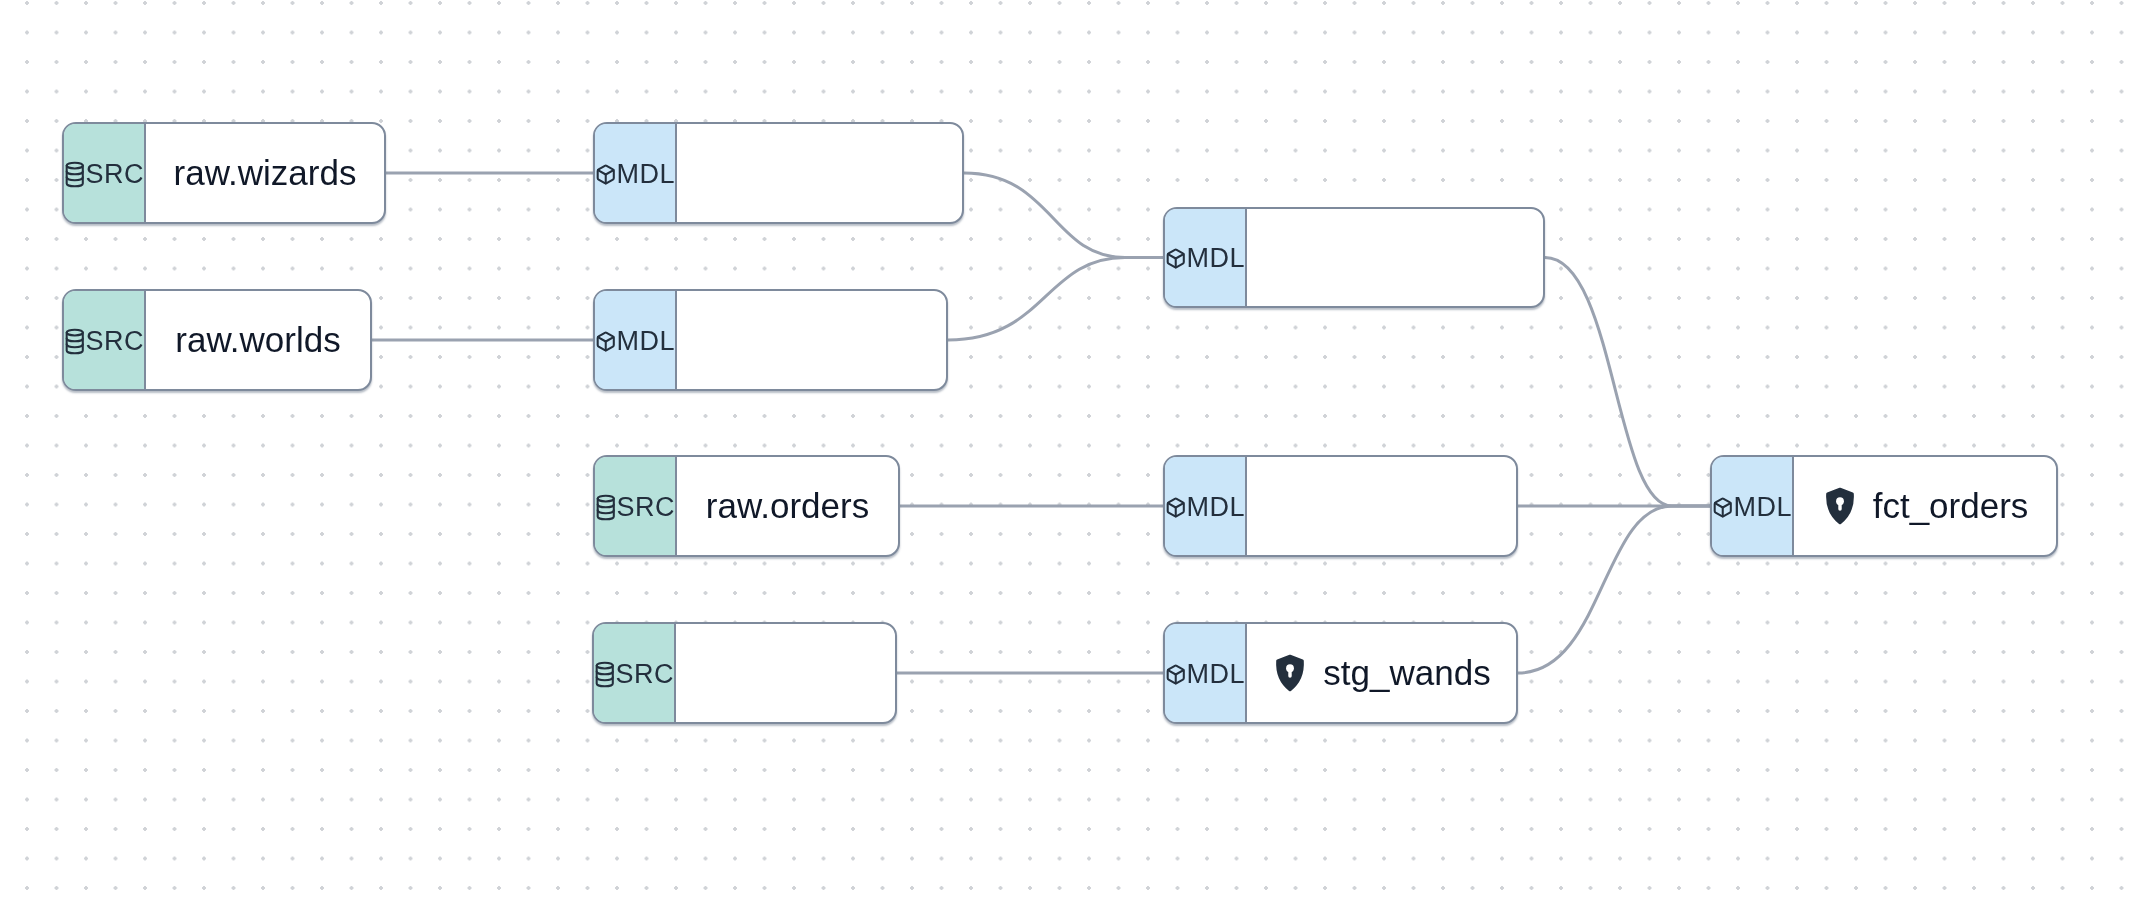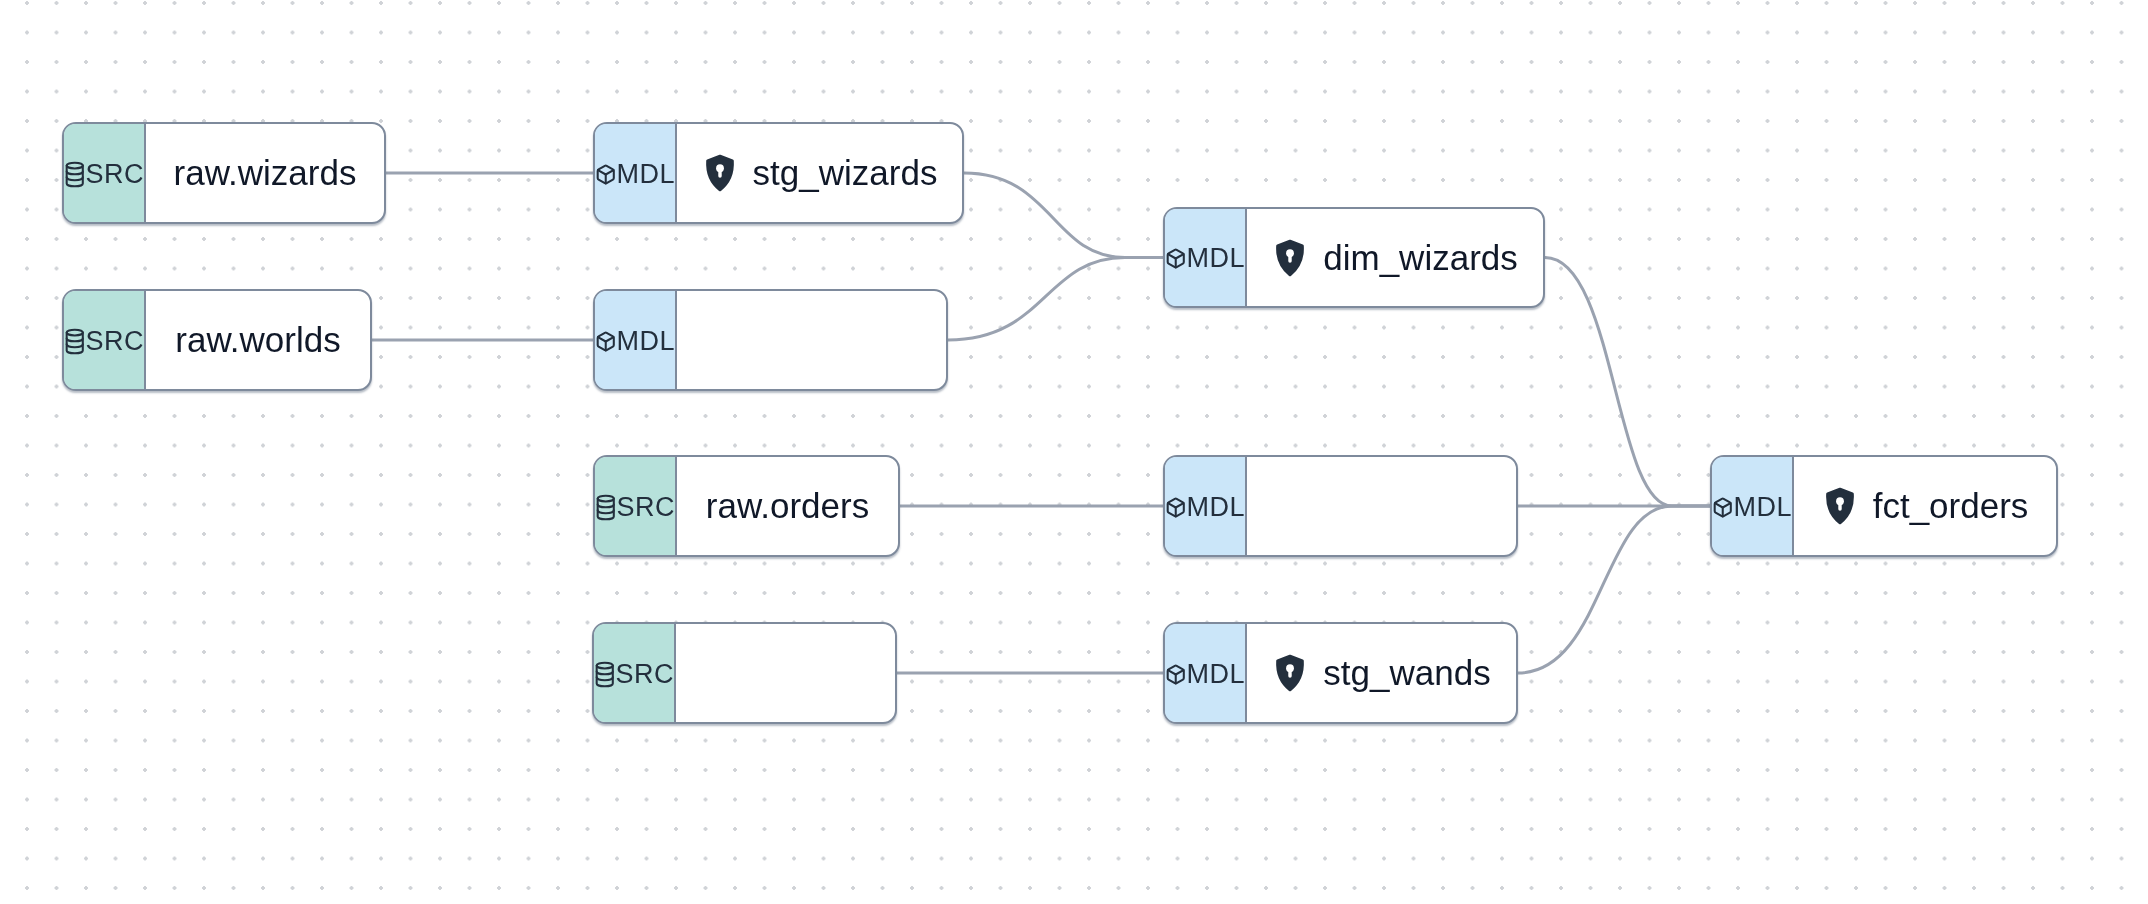--- a/index.html
+++ b/index.html
@@ -92,26 +92,20 @@
       <span class="label-text">raw.wizards</span>
     </div>
   </div>
     <div class="node" style="left: 593px; top: 122px; width: 371px; height: 102px;">
     <div class="node-badge mdl">
       <svg class="badge-icon">
           <use href="#icon-cube"></use>
         </svg>
       <span class="badge-text">MDL</span>
     </div>
-    <div class="node-label">
-      <svg class="shield">
-          <use href="#icon-shield"></use>
-        </svg>
-      <span class="label-text">stg_wizards</span>
-    </div>
   </div>
     <div class="node" style="left: 62px; top: 289px; width: 310px; height: 102px;">
     <div class="node-badge src">
       <svg class="badge-icon">
           <use href="#icon-database"></use>
         </svg>
       <span class="badge-text">SRC</span>
     </div>
     <div class="node-label">
 
@@ -125,26 +119,20 @@
         </svg>
       <span class="badge-text">MDL</span>
     </div>
   </div>
     <div class="node" style="left: 1163px; top: 207px; width: 382px; height: 101px;">
     <div class="node-badge mdl">
       <svg class="badge-icon">
           <use href="#icon-cube"></use>
         </svg>
       <span class="badge-text">MDL</span>
-    </div>
-    <div class="node-label">
-      <svg class="shield">
-          <use href="#icon-shield"></use>
-        </svg>
-      <span class="label-text">dim_wizards</span>
     </div>
   </div>
     <div class="node" style="left: 593px; top: 455px; width: 307px; height: 102px;">
     <div class="node-badge src">
       <svg class="badge-icon">
           <use href="#icon-database"></use>
         </svg>
       <span class="badge-text">SRC</span>
     </div>
     <div class="node-label">

